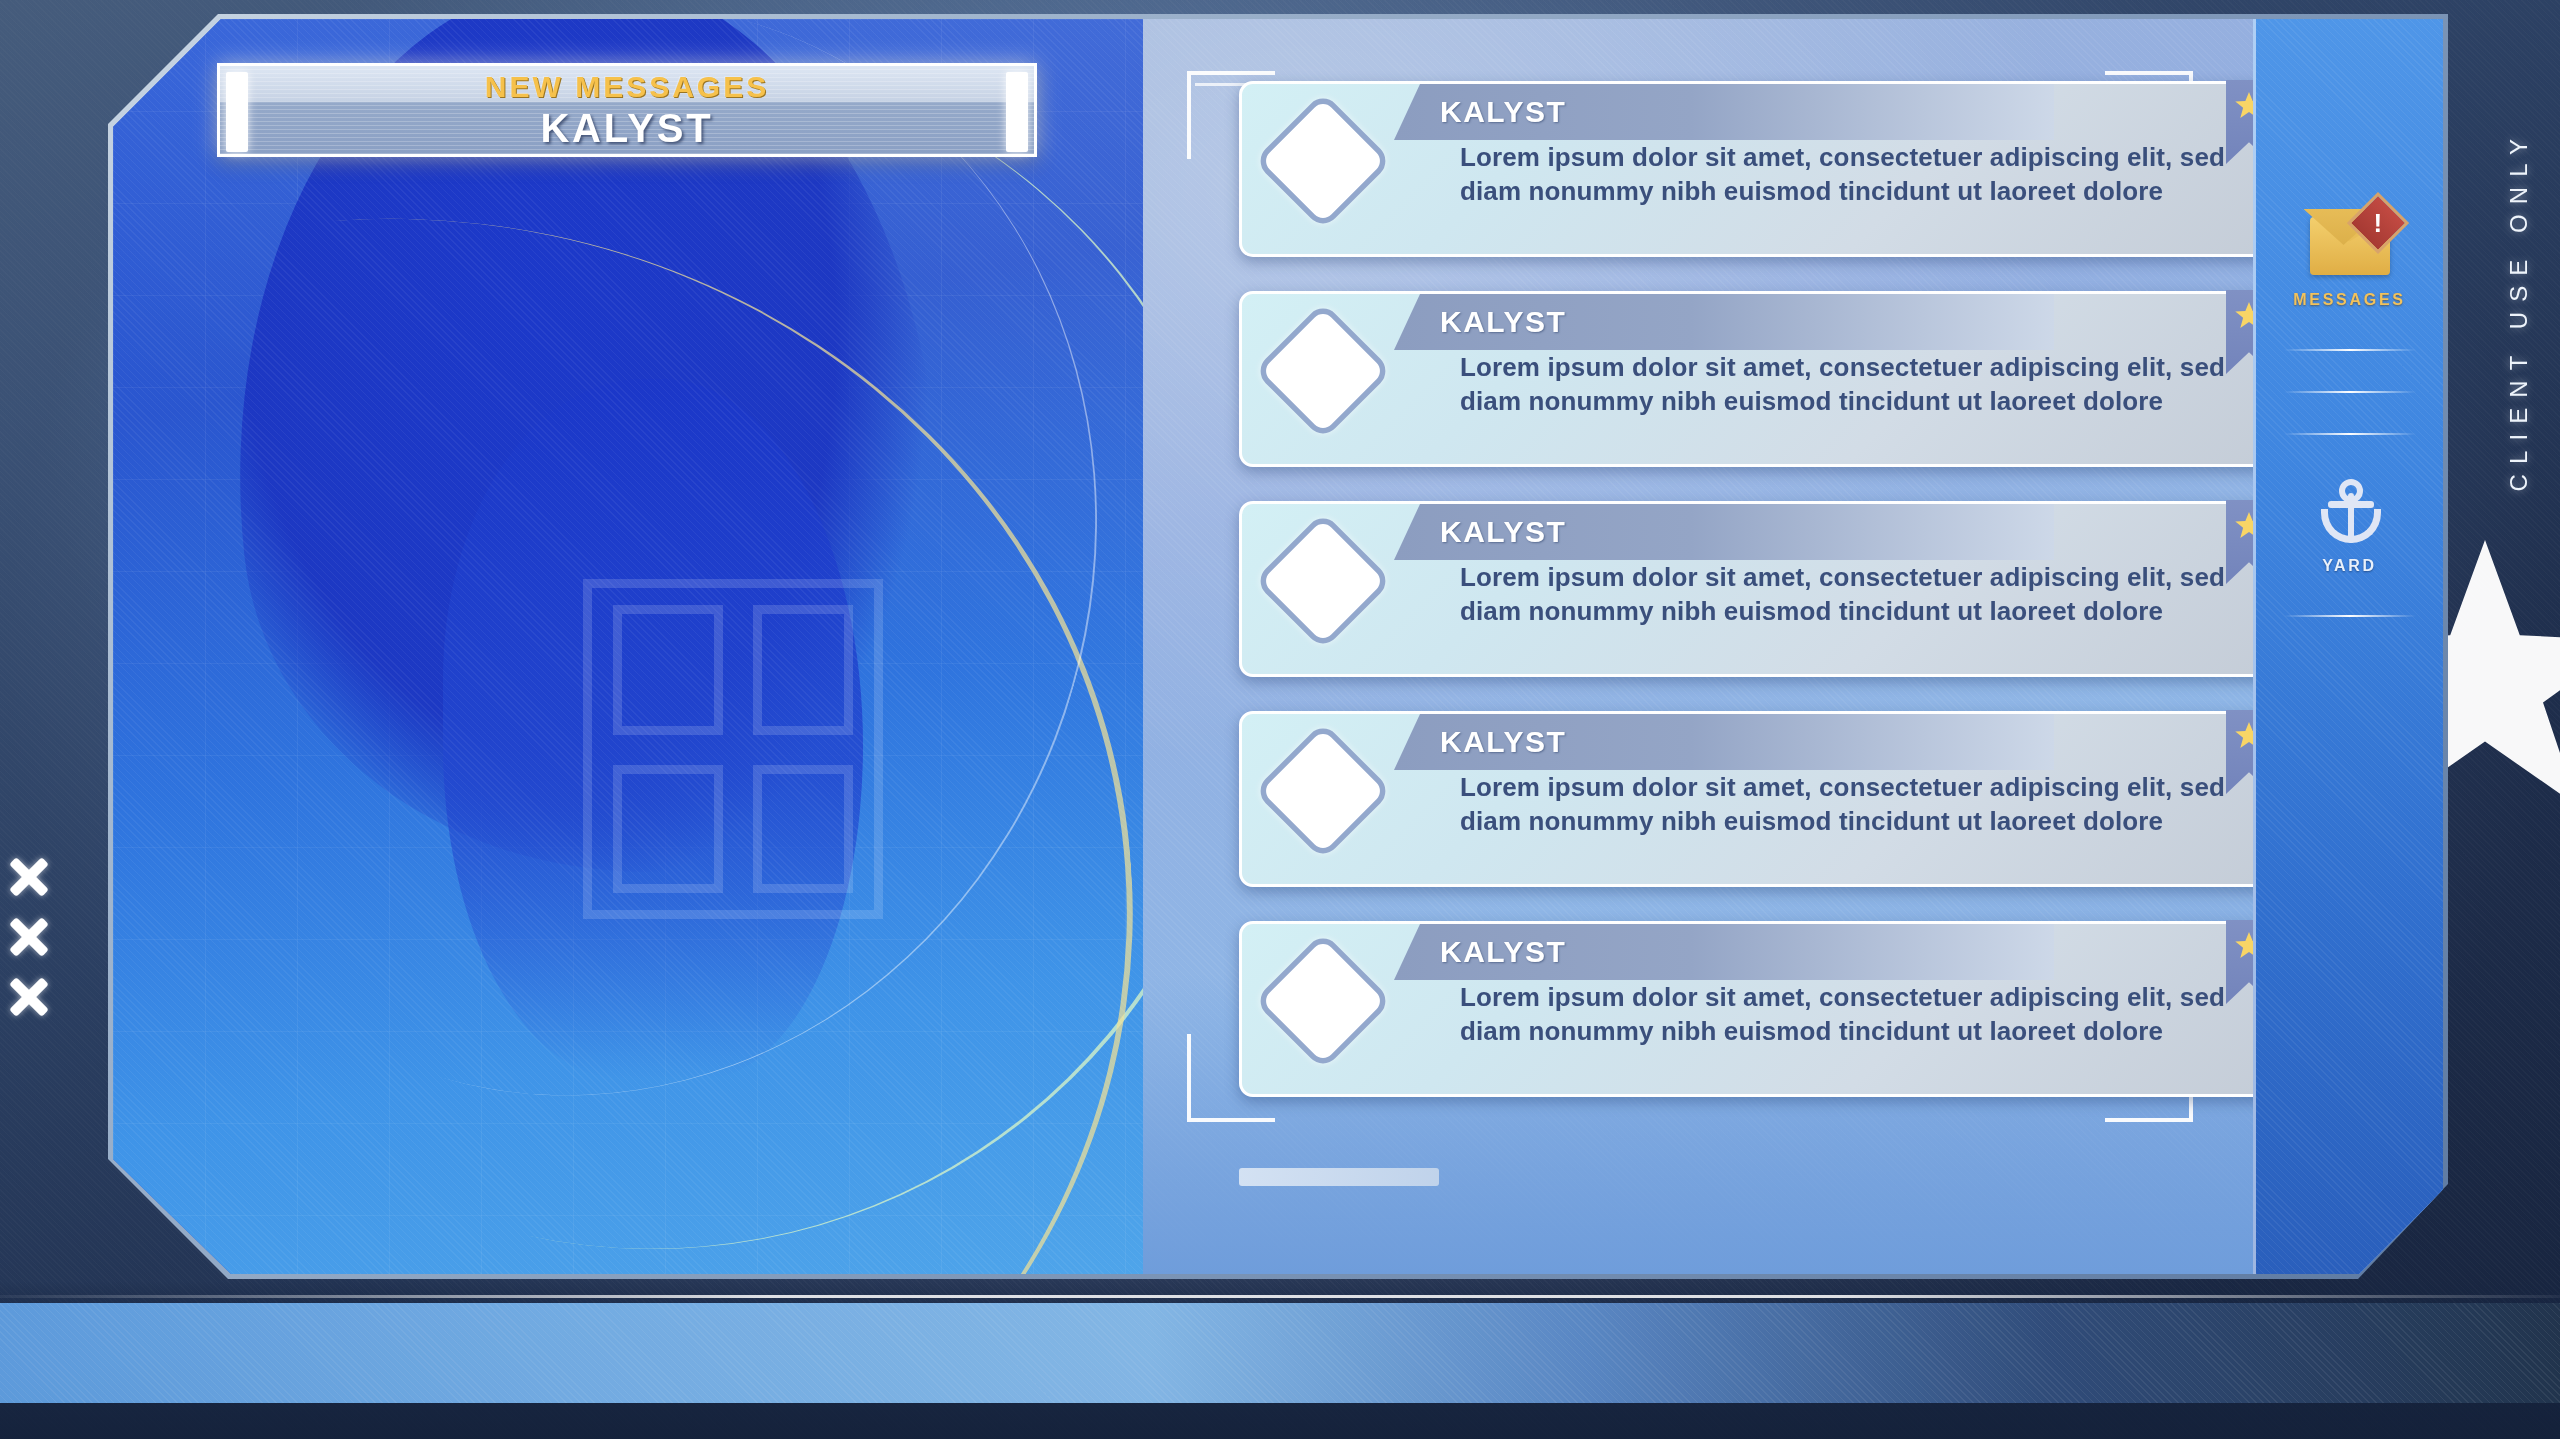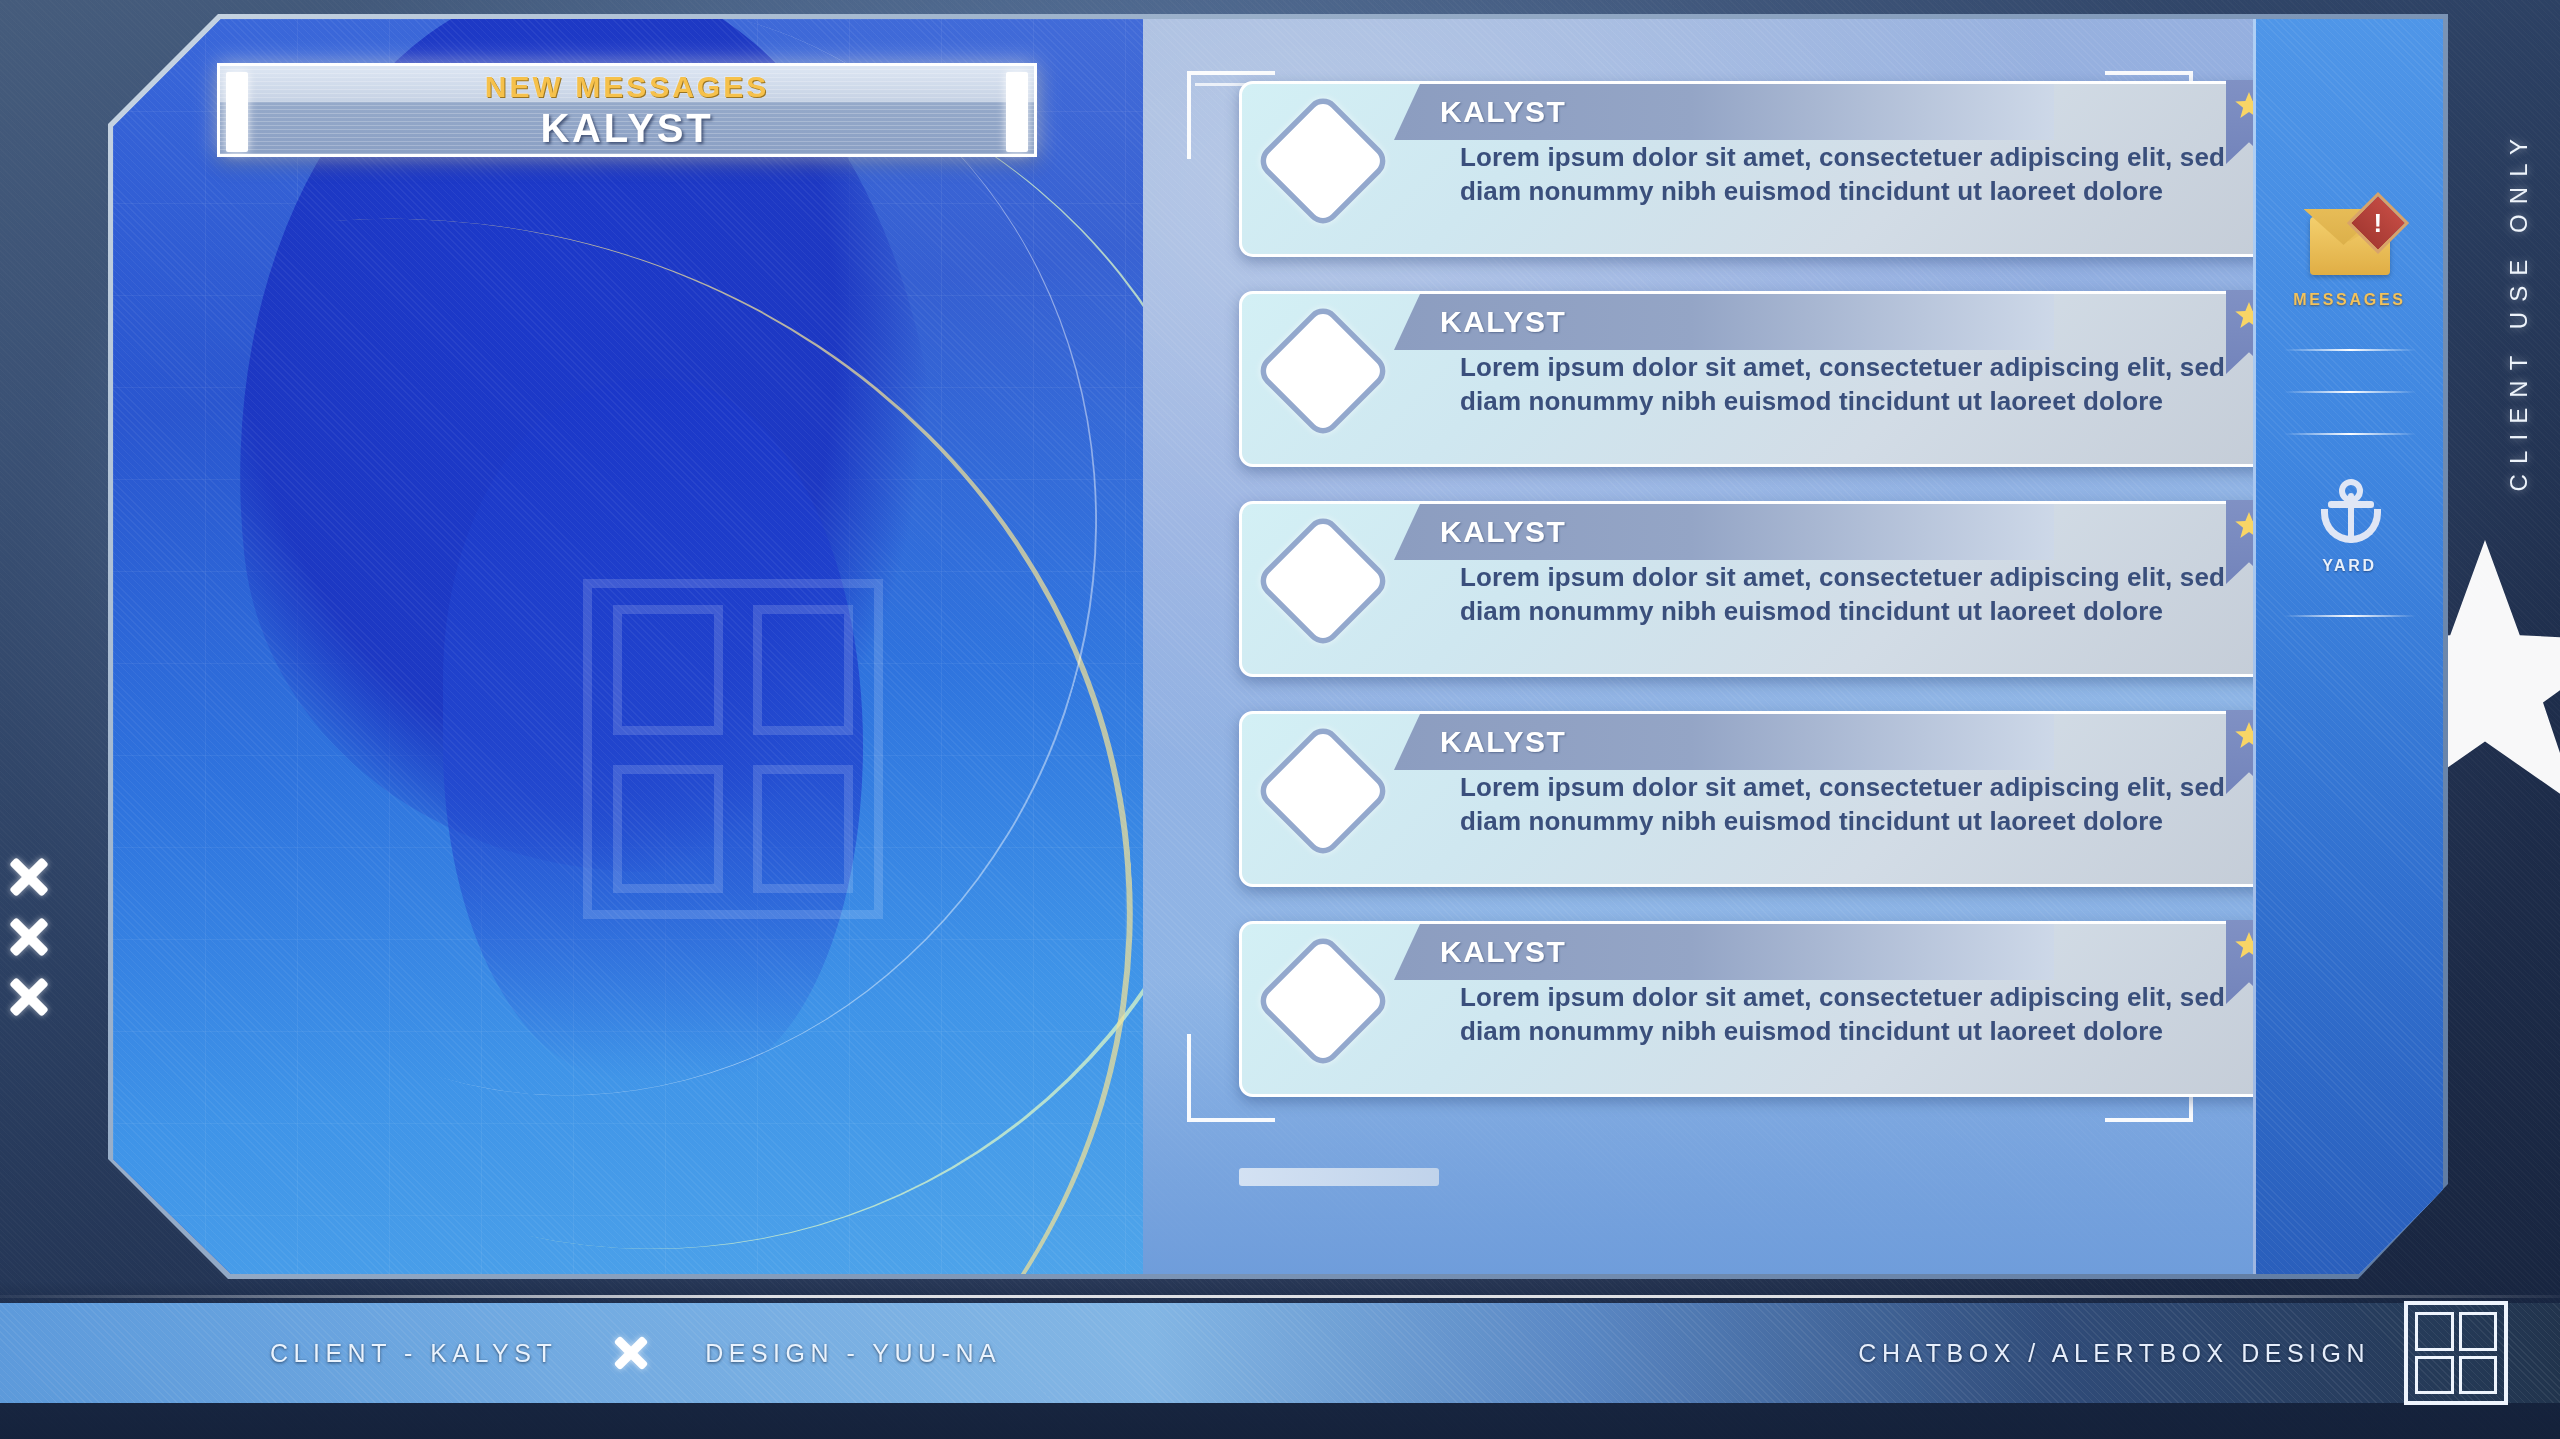--- a/index.html
+++ b/index.html
@@ -374,36 +374,20 @@
       </div>
 
     </div>
   </div>
 
   <div class="footer">
     <div class="fline"></div>
     <div class="fbar">
       <div class="fbarHatch"></div>
     </div>
-    <div class="fcontent">
-      <div class="fcredit">
-        <span>CLIENT - KALYST</span>
-        <div class="fx"></div>
-        <span>DESIGN - YUU-NA</span>
-      </div>
-      <div class="fright">
-        <span>CHATBOX / ALERTBOX DESIGN</span>
-        <div class="flogo">
-          <i></i>
-            <i></i>
-            <i></i>
-            <i></i>
-        </div>
-      </div>
-    </div>
   </div>
 
   <div class="vign"></div>
 <div class="pt" style="left: 180px; top: 250px; width: 5px; height: 5px; opacity: 0.3;"></div>
     <div class="pt" style="left: 420px; top: 620px; width: 4px; height: 4px; opacity: 0.3;"></div>
     <div class="pt" style="left: 760px; top: 140px; width: 6px; height: 6px; opacity: 0.3;"></div>
     <div class="pt" style="left: 980px; top: 980px; width: 5px; height: 5px; opacity: 0.3;"></div>
     <div class="pt" style="left: 1320px; top: 300px; width: 4px; height: 4px; opacity: 0.3;"></div>
     <div class="pt" style="left: 1560px; top: 760px; width: 5px; height: 5px; opacity: 0.3;"></div>
     <div class="pt" style="left: 1880px; top: 180px; width: 4px; height: 4px; opacity: 0.3;"></div>

